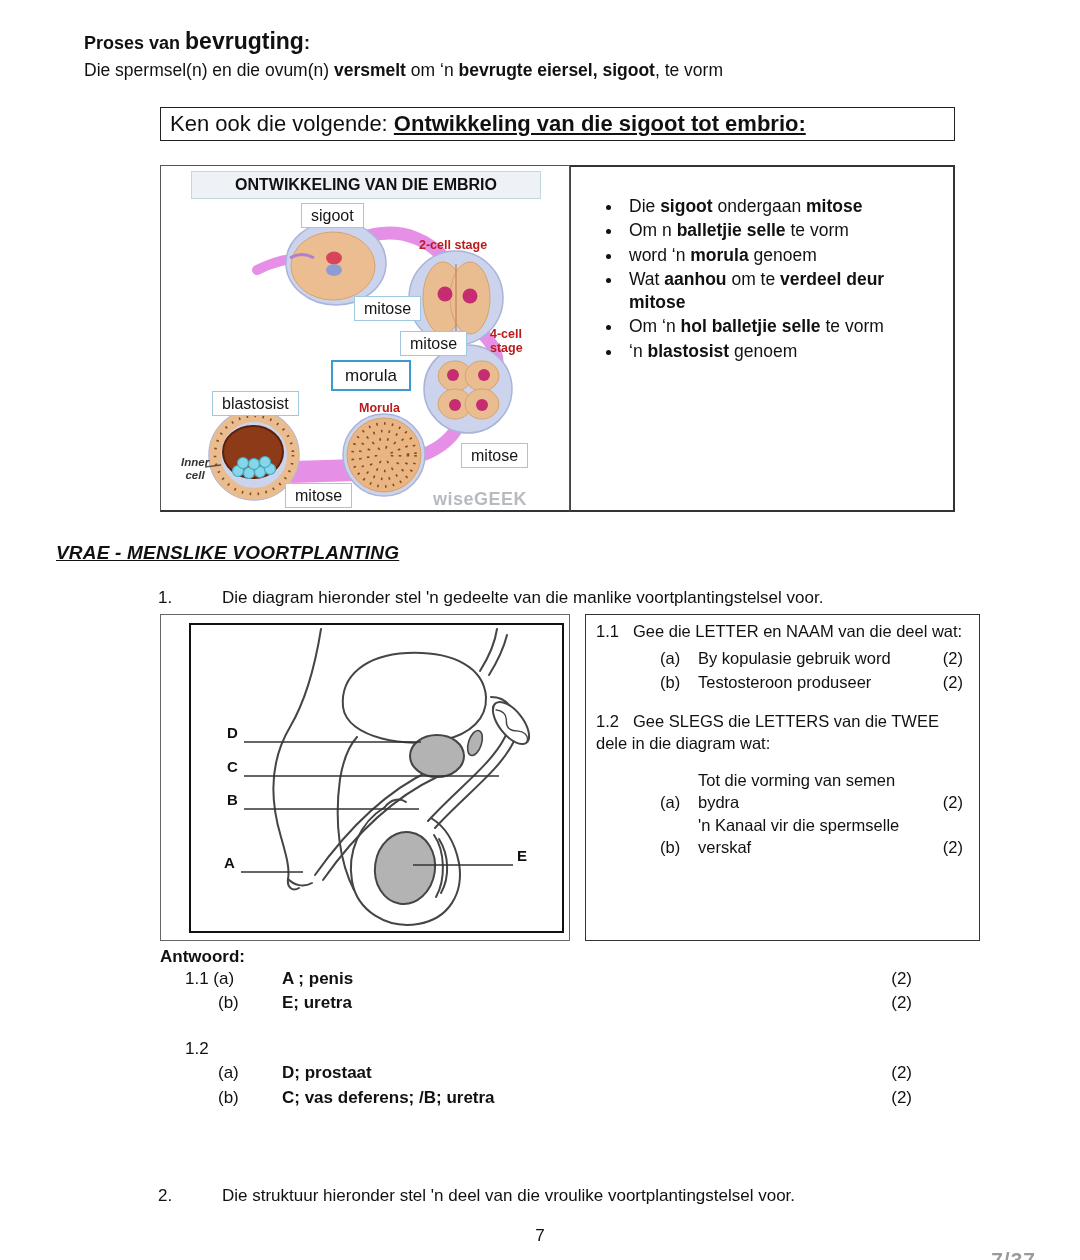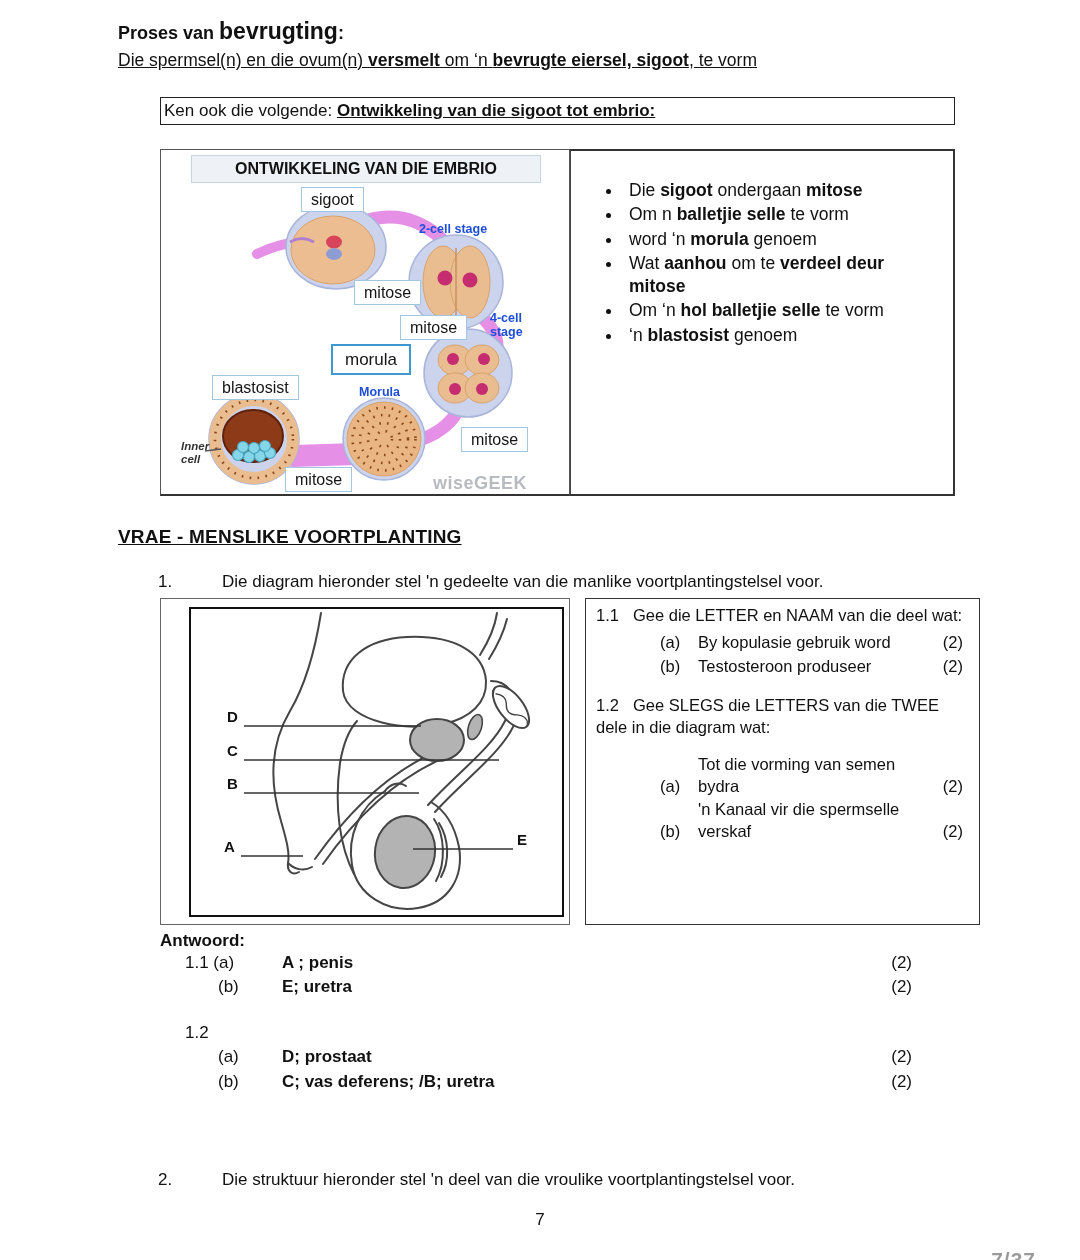--- a/index.html
+++ b/index.html
@@ -4,64 +4,64 @@
 <style>
   html,body { margin:0; padding:0; background:#fff; }
   .page {
     position:relative; width:1080px; height:1260px; overflow:hidden;
     background:#fff; color:#111;
     font-family:"Liberation Sans", sans-serif;
   }
   b, .bold { font-weight:bold; }
 
   
-  .intro { padding-top:18px; margin-left:118px; }
+  .intro { padding-top:28px; margin-left:84px; }
   .h-prefix { font-weight:bold; font-size:18px; }
   .h-emph   { font-weight:bold; font-size:23px; }
   .h-suffix { font-weight:bold; font-size:18px; }
-  .intro-line { font-size:17.5px; margin-top:5px;text-decoration:underline; }
+  .intro-line { font-size:17.5px; margin-top:5px; }
 
   .note-box {
     margin:26px 0 0 160px; width:795px; box-sizing:border-box;
-    border:1.5px solid #222; padding:3px 3px; font-size:17px;
+    border:1.5px solid #222; padding:3px 9px; font-size:22px;
   }
   .note-box b { text-decoration:underline; }
 
   
   .figure-row { margin:24px 0 0 160px; display:flex; align-items:stretch; }
   .figure-cell {
     position:relative; width:410px; height:347px; box-sizing:border-box;
     border:1.5px solid #555; border-bottom:2.5px solid #333; background:#fff;
   }
   .figure-cell svg { position:absolute; left:0; top:0; }
   .fig-title {
     position:absolute; left:30px; top:5px; width:348px; height:26px;
     background:#eef2f6; border:1px solid #c2d7de;
     font-weight:bold; font-size:16px; text-align:center; line-height:26px;
   }
   .fig-label {
     position:absolute; background:#fff; border:1px solid #9fc8e0;
     padding:0 9px; font-size:16px; line-height:23px; color:#151515; white-space:nowrap;
   }
   .fig-label.strong { border:2px solid #3d9ad1; font-size:17px; line-height:27px; padding:0 12px; }
-  .fig-small { position:absolute; font-weight:bold; font-size:12.5px; color:#1d4ed8; line-height:1.1; white-space:nowrap; }
+  .fig-small { position:absolute; font-weight:bold; font-size:12.5px; color:#b91c1c; line-height:1.1; white-space:nowrap; }
   .fig-italic { position:absolute; font-style:italic; font-weight:bold; font-size:11.5px; color:#333; line-height:1.15; }
   .fig-watermark { position:absolute; font-weight:bold; font-size:18px; color:#b7bbc0; letter-spacing:.5px; }
 
   .bullets-cell {
     width:385px; box-sizing:border-box; border:2px solid #333; border-left:1.5px solid #444;
     background:#fff; padding:28px 8px 0 14px;
   }
   .bullets-cell ul { margin:0; padding-left:38px; }
   .bullets-cell li { font-size:17.5px; line-height:1.33; padding-left:6px; margin:0 0 1px 0; }
 
   
   .vrae {
-    margin:30px 0 0 118px; font-weight:bold; font-size:19px;
-    text-decoration:underline; letter-spacing:.2px;
+    margin:30px 0 0 56px; font-weight:bold; font-size:19px;
+    text-decoration:underline; letter-spacing:.2px;font-style:italic;
   }
   .q-line { margin-left:158px; font-size:17px; display:flex; }
   .q-line .q-num { width:64px; flex:none; }
   .q1-line { margin-top:24px; }
 
   .q1-row { margin:6px 0 0 160px; display:flex; align-items:stretch; }
   .diagram-cell {
     position:relative; width:410px; height:327px; box-sizing:border-box;
     border:1px solid #666; background:#fff;
   }
@@ -198,21 +198,21 @@
       <div class="fig-label" style="left:193px; top:130px;">mitose</div>
       <div class="fig-label" style="left:239px; top:165px;">mitose</div>
       <div class="fig-small" style="left:329px; top:162px;">
         <div>4-cell</div>
         <div>stage</div>
       </div>
       <div class="fig-label strong" style="left:170px; top:194px;">morula</div>
       <div class="fig-label" style="left:51px; top:225px;">blastosist</div>
       <div class="fig-small" style="left:198px; top:236px;">Morula</div>
       <div class="fig-label" style="left:300px; top:277px;">mitose</div>
-      <div class="fig-italic" style="left:20px; top:290px;">
+      <div class="fig-italic" style="left:20px; top:290px;text-align:center;">
         <div>Inner</div>
         <div>cell</div>
       </div>
       <div class="fig-label" style="left:124px; top:317px;">mitose</div>
       <div class="fig-watermark" style="left:272px; top:323px;">wiseGEEK</div>
     </div>
 
     <div class="bullets-cell">
       <ul>
         <li><span>Die </span><b>sigoot</b><span> ondergaan </span><b>mitose</b></li>

